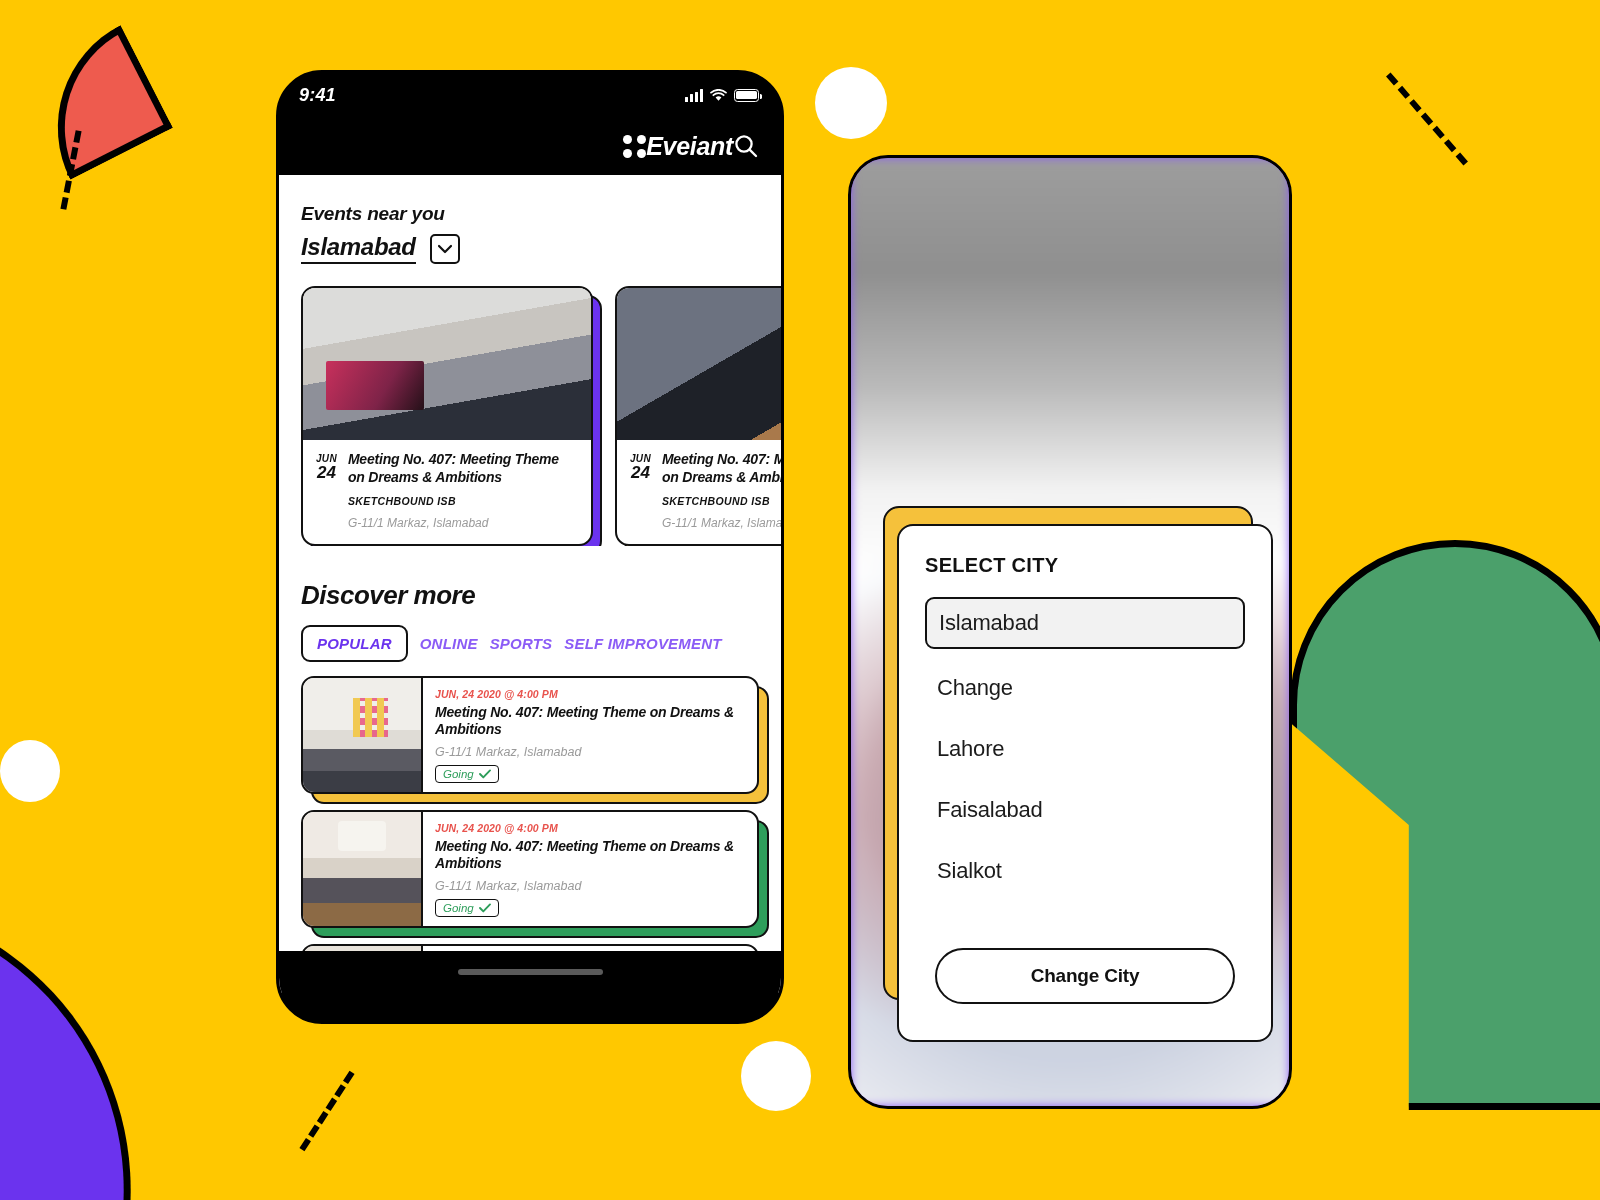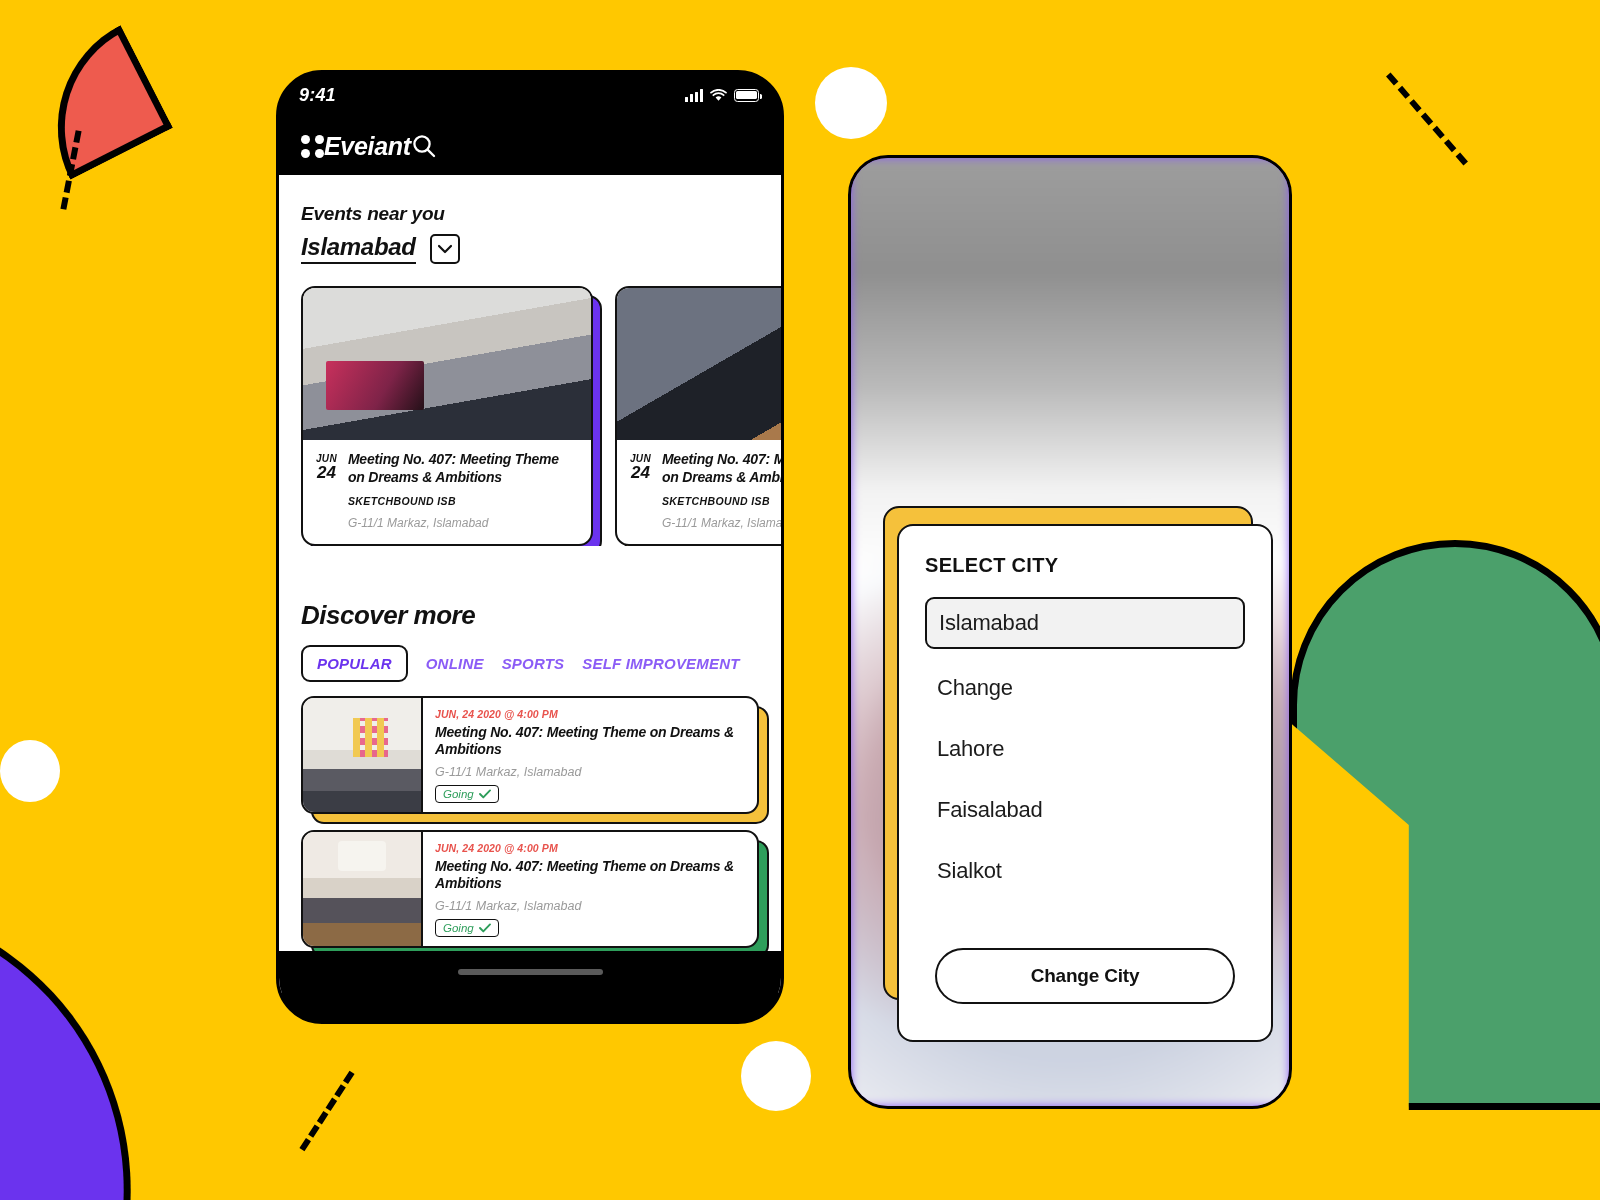--- a/index.html
+++ b/index.html
@@ -78,21 +78,21 @@
     content: ""; position: absolute; left: 1.4px; top: 1.4px;
     right: 1.4px; bottom: 1.4px; background: #fff; border-radius: 1.6px;
   }
   .batt::before {
     content: ""; position: absolute; right: -3.6px; top: 4px;
     width: 2px; height: 5px; background: #fff; border-radius: 0 1.5px 1.5px 0;
   }
 
   .navbar {
     height: 58px; display: flex; align-items: center;
-    justify-content: flex-start; padding: 0 22px; background: #000;
+    justify-content: flex-end; padding: 0 22px; background: #000;
   }
   .grid-icon { display: grid; grid-template-columns: 9px 9px; gap: 5px; }
   .grid-icon span { width: 9px; height: 9px; background: #fff; border-radius: 50%; }
   .app-title {
     color: #fff; font-size: 25px; font-weight: bold; letter-spacing: -.3px;
   }
 
   .screen {
     background: #fff; height: 818px; position: relative; overflow: hidden;
   }
@@ -140,23 +140,23 @@
   }
   .feat-org {
     font-size: 10.5px; font-weight: bold; color: #111;
     letter-spacing: .4px; margin-top: 8px;
   }
   .feat-loc { font-size: 12px; color: #9a9a9a; margin-top: 9px; }
 
   
   .disc-title {
     font-size: 26px; font-weight: bold; color: #111;
-    margin-top: 54px; letter-spacing: -.5px;
-  }
-  .tabs { display: flex; align-items: center; gap: 18px; margin-top: 14px; overflow: hidden; }
+    margin-top: 34px; letter-spacing: -.5px;
+  }
+  .tabs { display: flex; align-items: center; gap: 12px; margin-top: 14px; overflow: hidden; }
   .tab {
     font-size: 15px; font-weight: bold; color: #8b5cf6;
     letter-spacing: .2px; white-space: nowrap;
   }
   .tab.active {
     color: #6B33EE; border: 2px solid #111; border-radius: 9px;
     padding: 8px 14px;
   }
 
   

